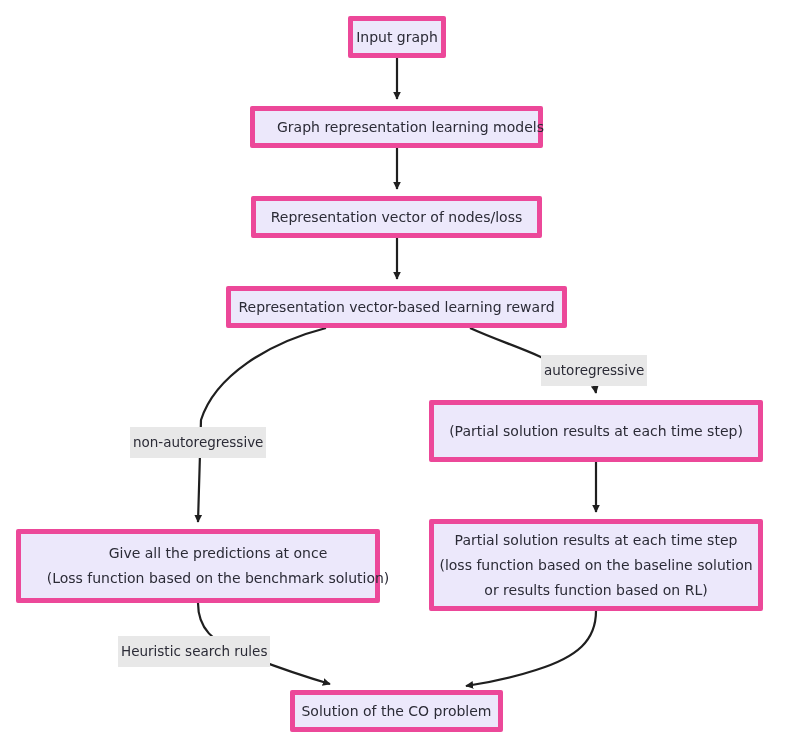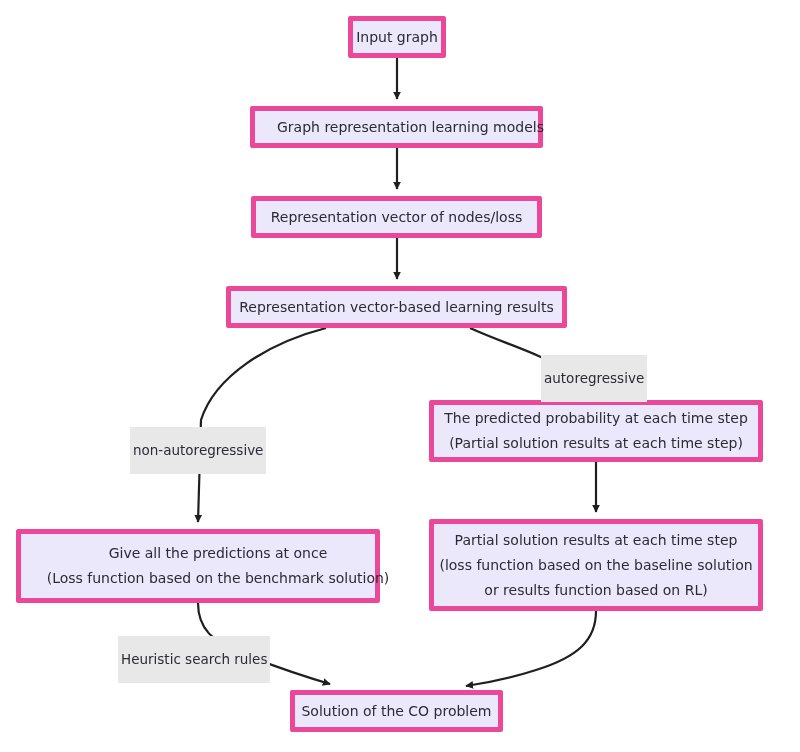--- a/index.html
+++ b/index.html
@@ -43,21 +43,21 @@
   }
   .node .line {
     display: block;
   }
   .edge-label {
     position: absolute;
     background: #e8e8e8;
     color: #2b2b36;
     font-size: 13.5px;
     line-height: 17px;
-    padding: 15px 3px;
+    padding: 7px 3px;
     white-space: nowrap;
     box-sizing: border-box;
   }
 </style>
 </head>
 <body>
 
 <div id="flow-root">
 
   <svg id="edge-layer" viewBox="0 0 800 752" width="800" height="752" xmlns="http://www.w3.org/2000/svg">
@@ -90,25 +90,24 @@
 
   <div class="node" style="left:250px; top:106px; width:293px; height:42px;padding-left:28px;">
     <span class="line">Graph representation learning models</span>
   </div>
 
   <div class="node" style="left:251px; top:196px; width:291px; height:42px;">
     <span class="line">Representation vector of nodes/loss</span>
   </div>
 
   <div class="node" style="left:226px; top:286px; width:341px; height:42px;">
-    <span class="line">Representation vector-based learning results</span>
+    <span class="line">Representation vector-based learning reward</span>
   </div>
 
   <div class="node" style="left:429px; top:400px; width:334px; height:62px;">
-    <span class="line">The predicted probability at each time step</span>
     <span class="line">(Partial solution results at each time step)</span>
   </div>
 
   <div class="node" style="left:16px; top:529px; width:364px; height:74px;padding-left:40px;">
     <span class="line">Give all the predictions at once</span>
     <span class="line">(Loss function based on the benchmark solution)</span>
   </div>
 
   <div class="node" style="left:429px; top:519px; width:334px; height:92px;">
     <span class="line">Partial solution results at each time step</span>

